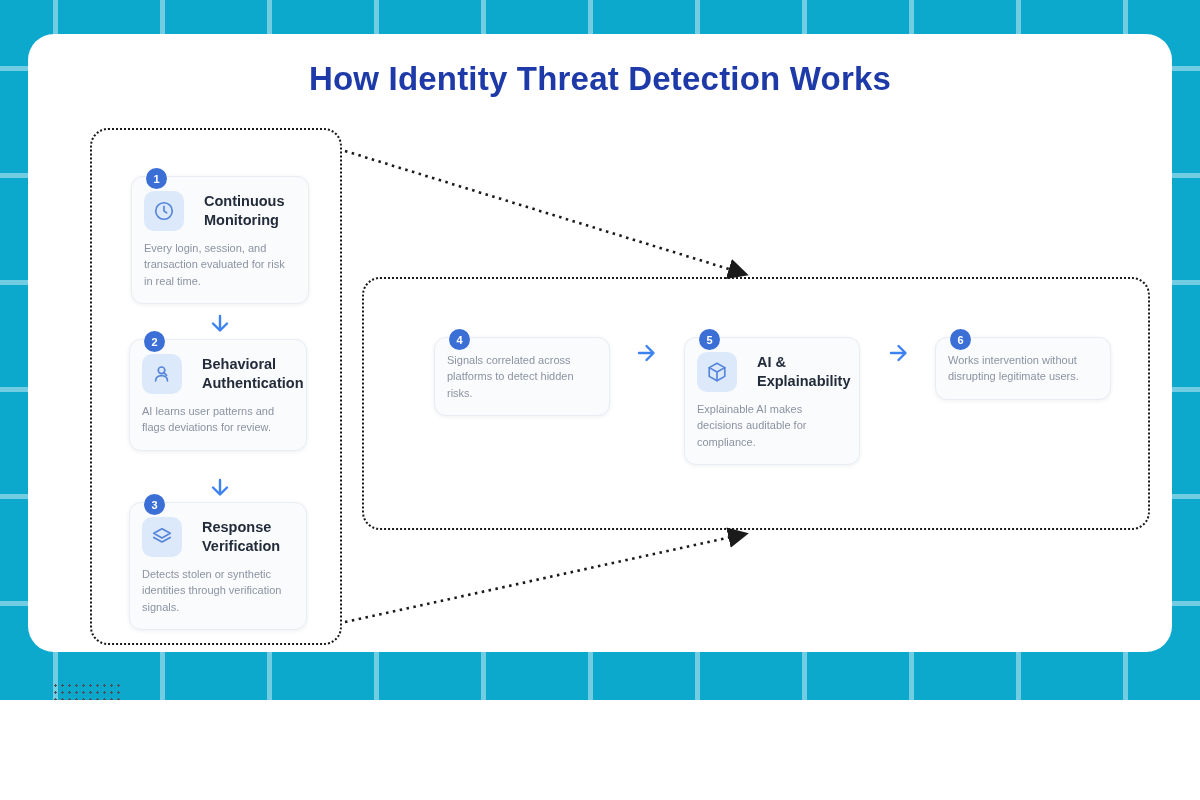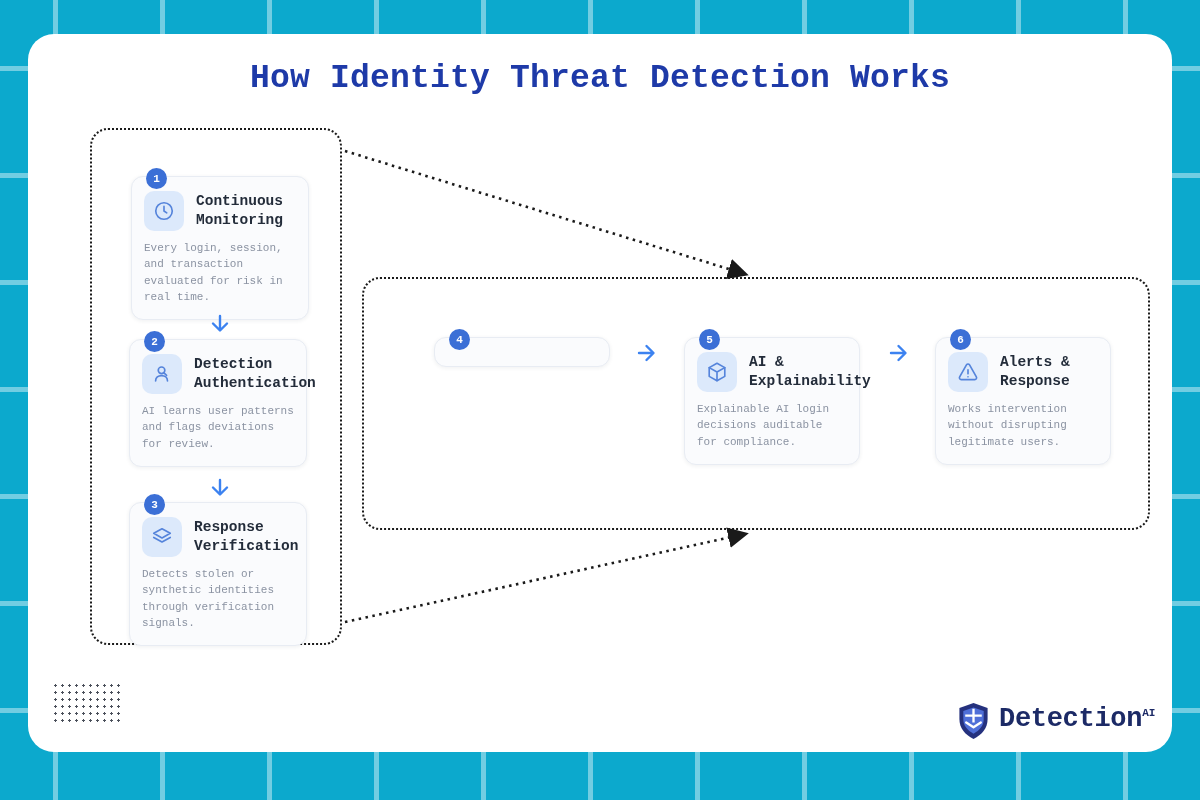--- a/index.html
+++ b/index.html
@@ -1,26 +1,25 @@
 <!DOCTYPE html>
 <html><head>
 <meta charset="utf-8">
 <style>
   * { margin:0; padding:0; box-sizing:border-box; }
   body { font-family:"Liberation Sans", sans-serif; }
 
   .stage {
-    position:relative; width:1200px; height:800px; overflow:hidden;
+    position:relative; width:1200px; height:700px; overflow:hidden;
     background-color:#0ca9cd;
     background-image:
       linear-gradient(to right, rgba(255,255,255,.42) 0 5px, transparent 5px),
       linear-gradient(to bottom, rgba(255,255,255,.42) 0 5px, transparent 5px);
     background-size:107px 107px;
     background-position:53px 66px;
-    font-family:Liberation Mono, monospace;
   }
 
   .main-card {
     position:absolute; left:28px; top:34px; right:28px; bottom:48px;
     background:#ffffff; border-radius:26px;
   }
 
   .page-title {
     position:absolute; top:60px; left:0; width:100%;
     text-align:center; font-size:33px; font-weight:bold;
@@ -38,21 +37,21 @@
     background:#fafbfd; border:1px solid #e8ecf3; border-radius:12px;
     box-shadow:0 1px 4px rgba(30,41,59,.07);
     padding:14px 12px 14px 12px;
   }
   .badge {
     position:absolute; top:-9px; left:14px; width:21px; height:21px;
     border-radius:50%; background:#3b6fd6; color:#fff;
     font-size:11px; font-weight:bold;
     display:flex; align-items:center; justify-content:center;
   }
-  .card-head { display:flex; gap:12px; align-items:center; margin-bottom:9px; }
+  .card-head { display:flex; gap:20px; align-items:center; margin-bottom:9px; }
   .icon-tile {
     width:40px; height:40px; flex:0 0 40px; border-radius:10px;
     background:#dce9fb; display:flex; align-items:center; justify-content:center;
   }
   .card-title {
     font-size:14.5px; font-weight:bold; color:#232c3a; line-height:1.3;
     max-width:110px;
   }
   .card-desc { font-size:11px; color:#8b93a2; line-height:1.48; }
 
@@ -120,21 +119,21 @@
     <div class="step-card" style="left:37px; top:209px;">
       <div class="badge">2</div>
       <div class="card-head">
         <div class="icon-tile">
           <svg class="step-icon" width="22" height="22" viewBox="0 0 24 24">
             <circle cx="11.5" cy="8" r="3.6"></circle>
             <path d="M14.2 10.8 L17 13.5"></path>
             <path d="M5 19.5 c0-3.6 2.8-5.8 6.5-5.8 s6.5 2.2 6.5 5.8"></path>
           </svg>
         </div>
-        <div class="card-title">Detection Authentication</div>
+        <div class="card-title">Behavioral Authentication</div>
       </div>
       <div class="card-desc">AI learns user patterns and flags deviations for review.</div>
     </div>
 
     <div class="flow-arrow" style="left:116px; top:346px;">
       <svg class="arrow-ic" width="24" height="24" viewBox="0 0 24 24">
         <path d="M12 4 v14 M5 11.5 l7 7 7-7"></path>
       </svg>
     </div>
 
@@ -152,59 +151,51 @@
       </div>
       <div class="card-desc">Detects stolen or synthetic identities through verification signals.</div>
     </div>
 
   </div>
 
   <div class="dashed-box right-box">
 
     <div class="step-card" style="left:70px; top:58px; width:176px;">
       <div class="badge">4</div>
+      <div class="card-desc">Signals correlated across platforms to detect hidden risks.</div>
     </div>
 
     <div class="flow-arrow" style="left:271px; top:62px;">
       <svg class="arrow-ic" width="24" height="24" viewBox="0 0 24 24">
         <path d="M4 12 h14 M11.5 5 l7 7 -7 7"></path>
       </svg>
     </div>
 
     <div class="step-card" style="left:320px; top:58px; width:176px;">
       <div class="badge">5</div>
       <div class="card-head">
         <div class="icon-tile">
           <svg class="step-icon" width="22" height="22" viewBox="0 0 24 24">
             <path d="M12 2.5 L20.5 7.25 V16.75 L12 21.5 L3.5 16.75 V7.25 Z"></path>
             <path d="M3.5 7.25 L12 12 L20.5 7.25 M12 12 V21.5"></path>
           </svg>
         </div>
         <div class="card-title">AI &amp; Explainability</div>
       </div>
-      <div class="card-desc">Explainable AI login decisions auditable for compliance.</div>
+      <div class="card-desc">Explainable AI makes decisions auditable for compliance.</div>
     </div>
 
     <div class="flow-arrow" style="left:523px; top:62px;">
       <svg class="arrow-ic" width="24" height="24" viewBox="0 0 24 24">
         <path d="M4 12 h14 M11.5 5 l7 7 -7 7"></path>
       </svg>
     </div>
 
     <div class="step-card" style="left:571px; top:58px; width:176px;">
       <div class="badge">6</div>
-      <div class="card-head">
-        <div class="icon-tile">
-          <svg class="step-icon" width="22" height="22" viewBox="0 0 24 24">
-            <path d="M10.3 4.2 L2.9 17.3 a2 2 0 0 0 1.7 3 h14.8 a2 2 0 0 0 1.7-3 L13.7 4.2 a2 2 0 0 0-3.4 0 Z"></path>
-            <path d="M12 9.5 v4.5 M12 17.2 v.1"></path>
-          </svg>
-        </div>
-        <div class="card-title">Alerts &amp; Response</div>
-      </div>
       <div class="card-desc">Works intervention without disrupting legitimate users.</div>
     </div>
 
   </div>
 
   <div class="dots-deco"></div>
 
   <div class="brand">
     <span>
       <svg width="35" height="40" viewBox="0 0 36 40">

